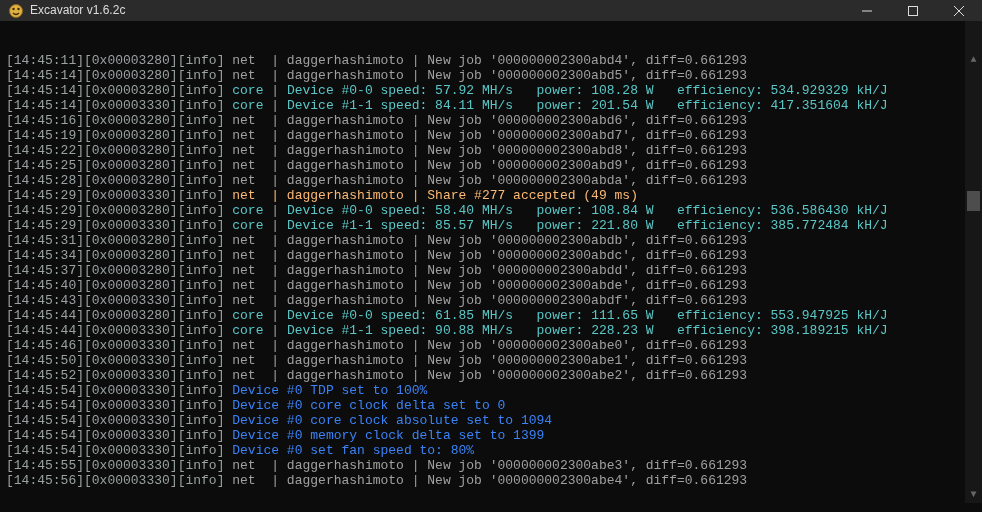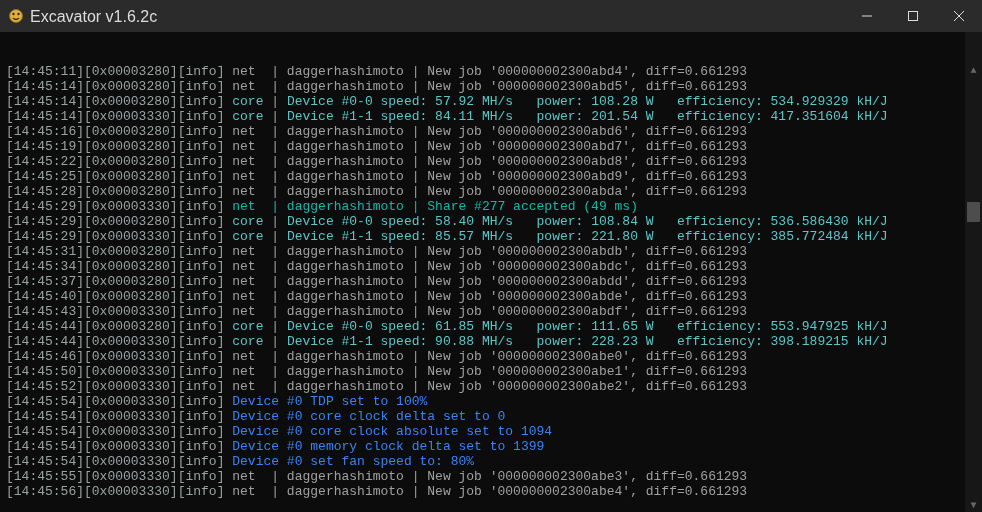--- a/index.html
+++ b/index.html
@@ -7,28 +7,28 @@
     padding: 0;
     background: #0c0c0c;
     font-family: Consolas, 'Courier New', monospace;
     font-size: 13px;
     line-height: 15px;
     overflow: hidden;
     width: 982px;
     height: 512px;
   }
   .titlebar {
-    height: 32px;
+    height: 21px;
     background: #2b2b2b;
     display: flex;
     align-items: center;
     padding-left: 8px;
     color: #dcdcdc;
     font-family: "Segoe UI", sans-serif;
-    font-size: 16px;
+    font-size: 12px;
     user-select: none;
   }
   .titlebar .icon {
     width: 16px; height:16px; margin-right:6px;
     display:inline-flex;align-items:center;justify-content:center;
   }
   .titlebar .title { flex:0 0 auto; }
   .titlebar .spacer { flex:1 1 auto; }
   .winbtn {
     width: 46px;
@@ -68,21 +68,21 @@
     width:13px;
     height:20px;
     background:#4d4d4d;
   }
   .log-line { height:15px; }
   .ts   { color:#9aa2a2; }
   .thr  { color:#9aa2a2; }
   .inf  { color:#9aa2a2; }
   .gray { color:#a0a0a0; }
   .cyan { color:#5bc7c7; }
-  .green{ color:#14b8a6; }
+  .green{ color:#fdba74; }
   .white{ color:#3b82f6; }
 </style>
 </head>
 <body>
 
 <div class="titlebar">
   <span class="icon">
     <svg width="16" height="16" viewBox="0 0 16 16">
       <circle cx="8" cy="8" r="6.5" fill="#e0b040" stroke="#8a6a1e" stroke-width="1"></circle>
       <circle cx="5.5" cy="6" r="1.2" fill="#3a2a00"></circle>

